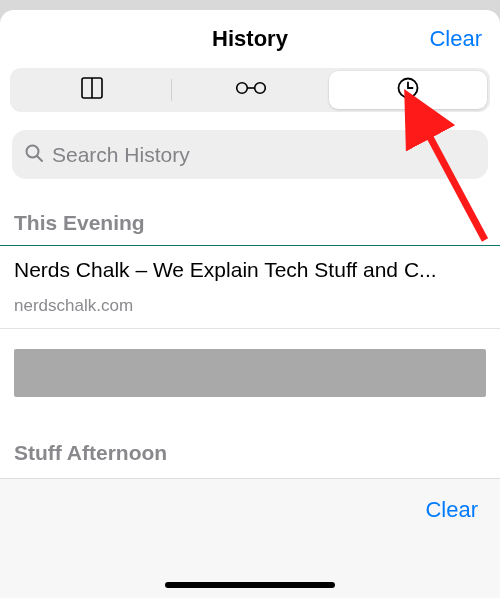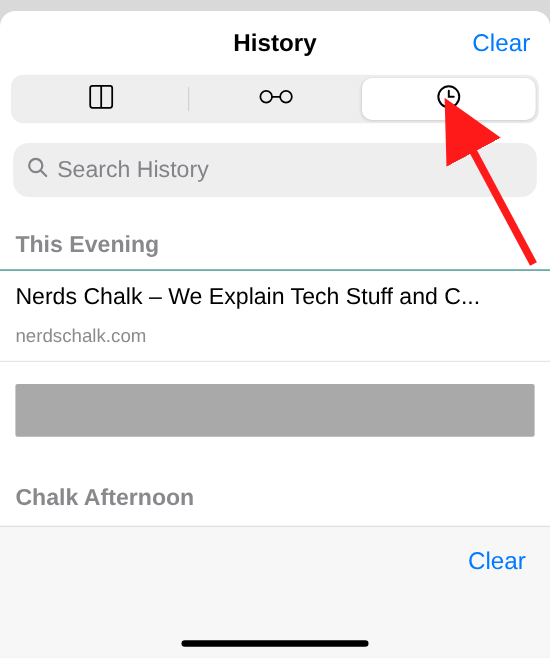--- a/index.html
+++ b/index.html
@@ -242,21 +242,21 @@
     <div class="section-header">This Evening</div>
 
     <div class="row">
       <div class="row-title">Nerds Chalk – We Explain Tech Stuff and C...</div>
       <div class="row-sub">nerdschalk.com</div>
     </div>
 
     <div class="grey-block"></div>
 
     <div class="section-header cut">
-      <span>Chalk Afternoon</span>
+      <span>Stuff Afternoon</span>
     </div>
 
   </div>
 
   <div class="bottom-bar">
     <div class="clear-row">
       <button class="clear-btn">Clear</button>
     </div>
     <div class="home-indicator"></div>
   </div>

